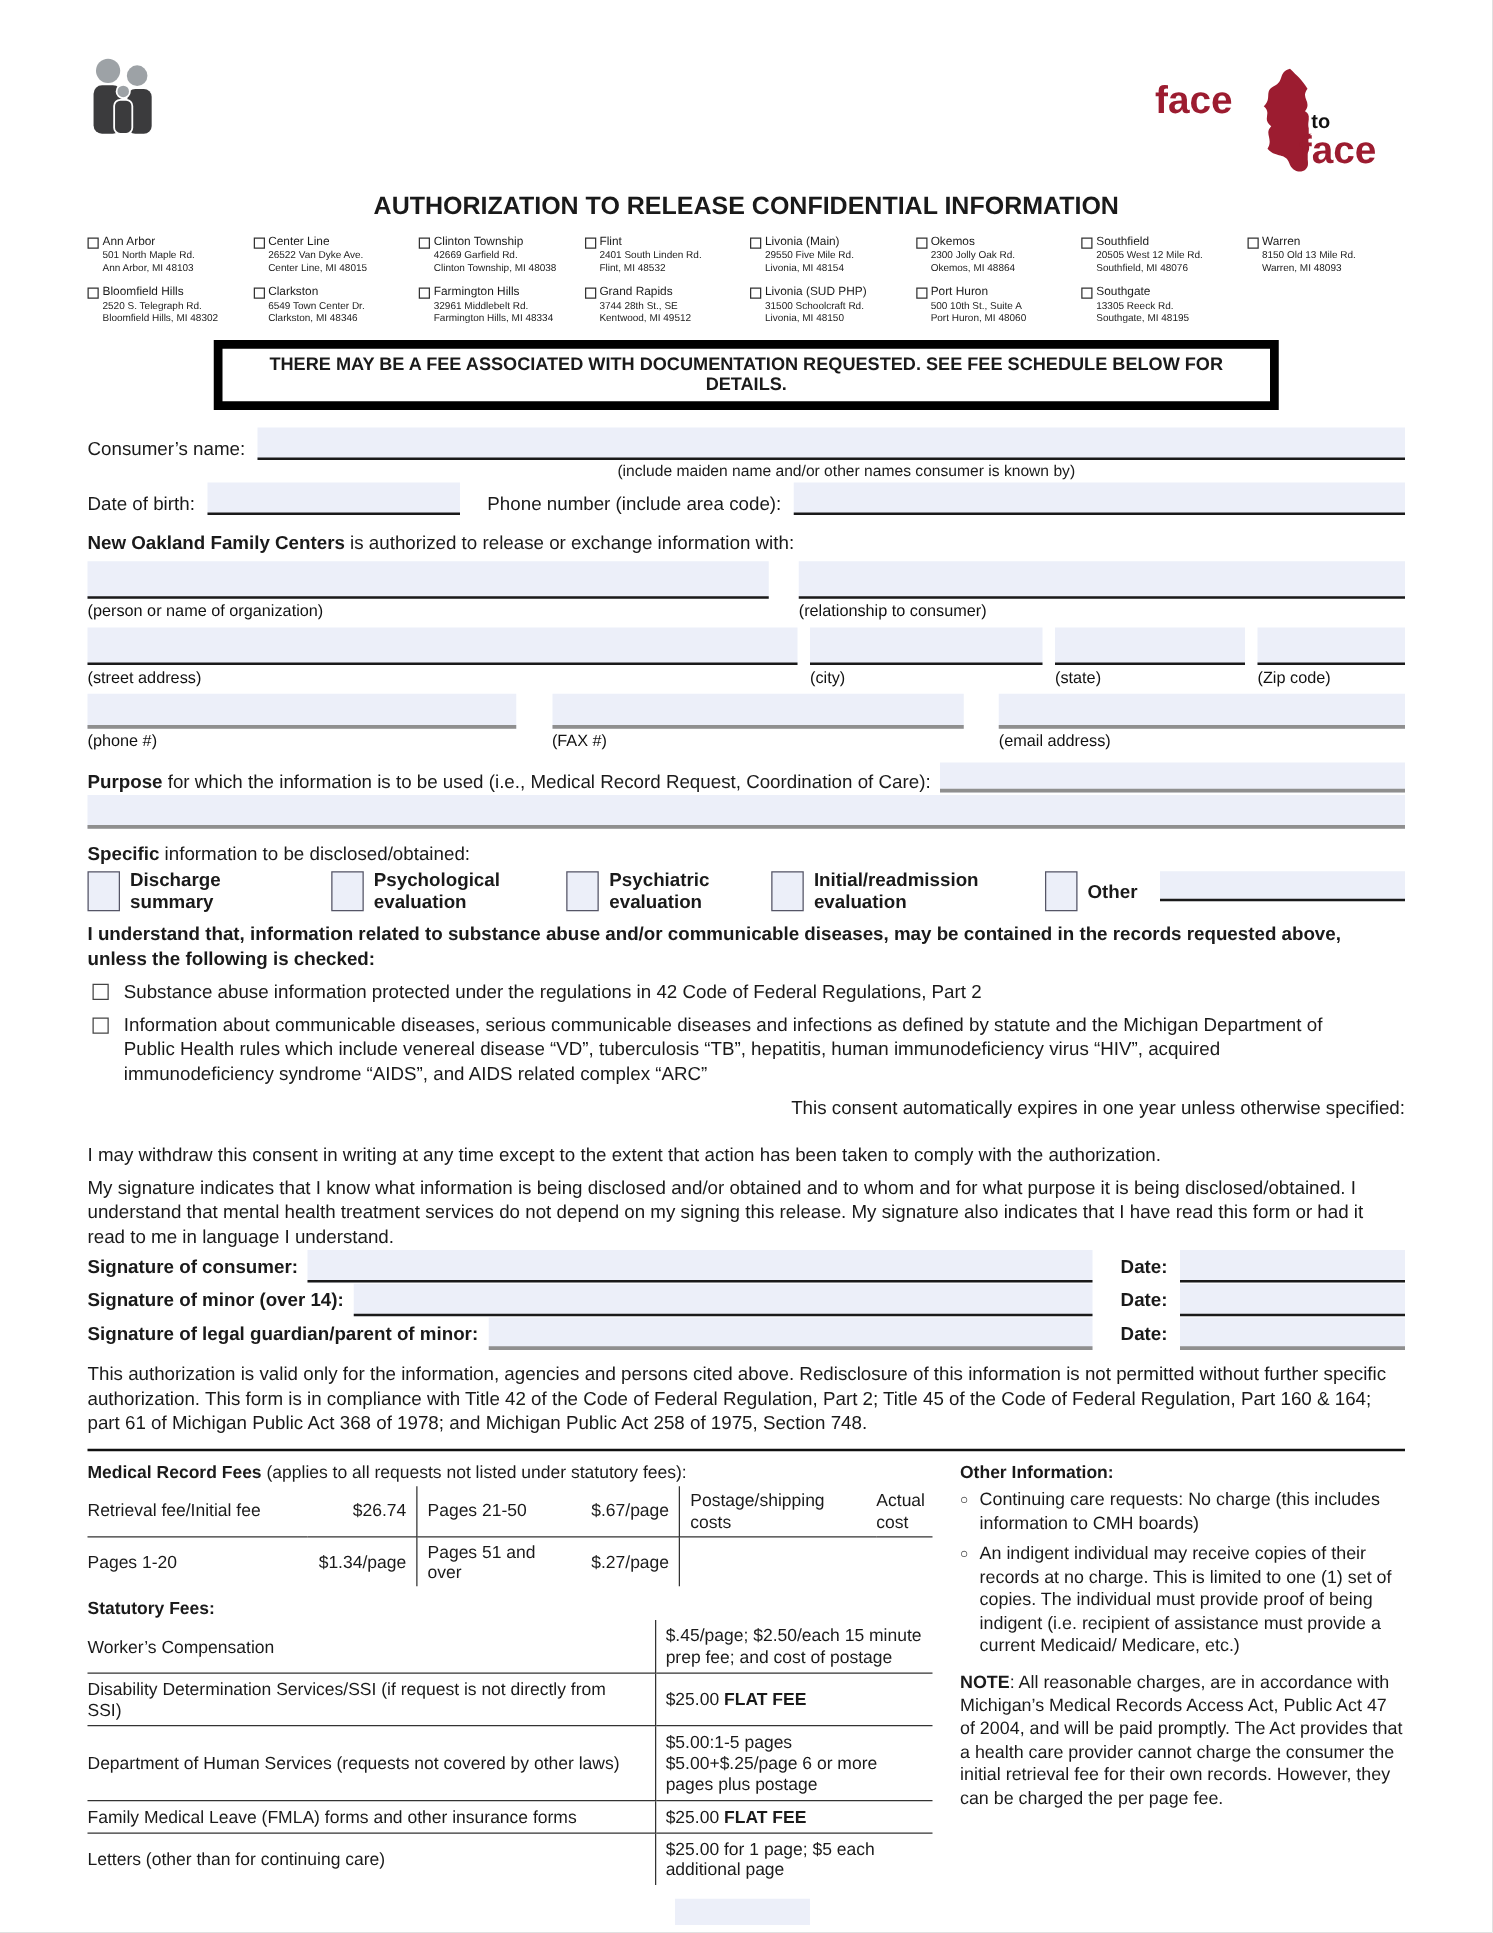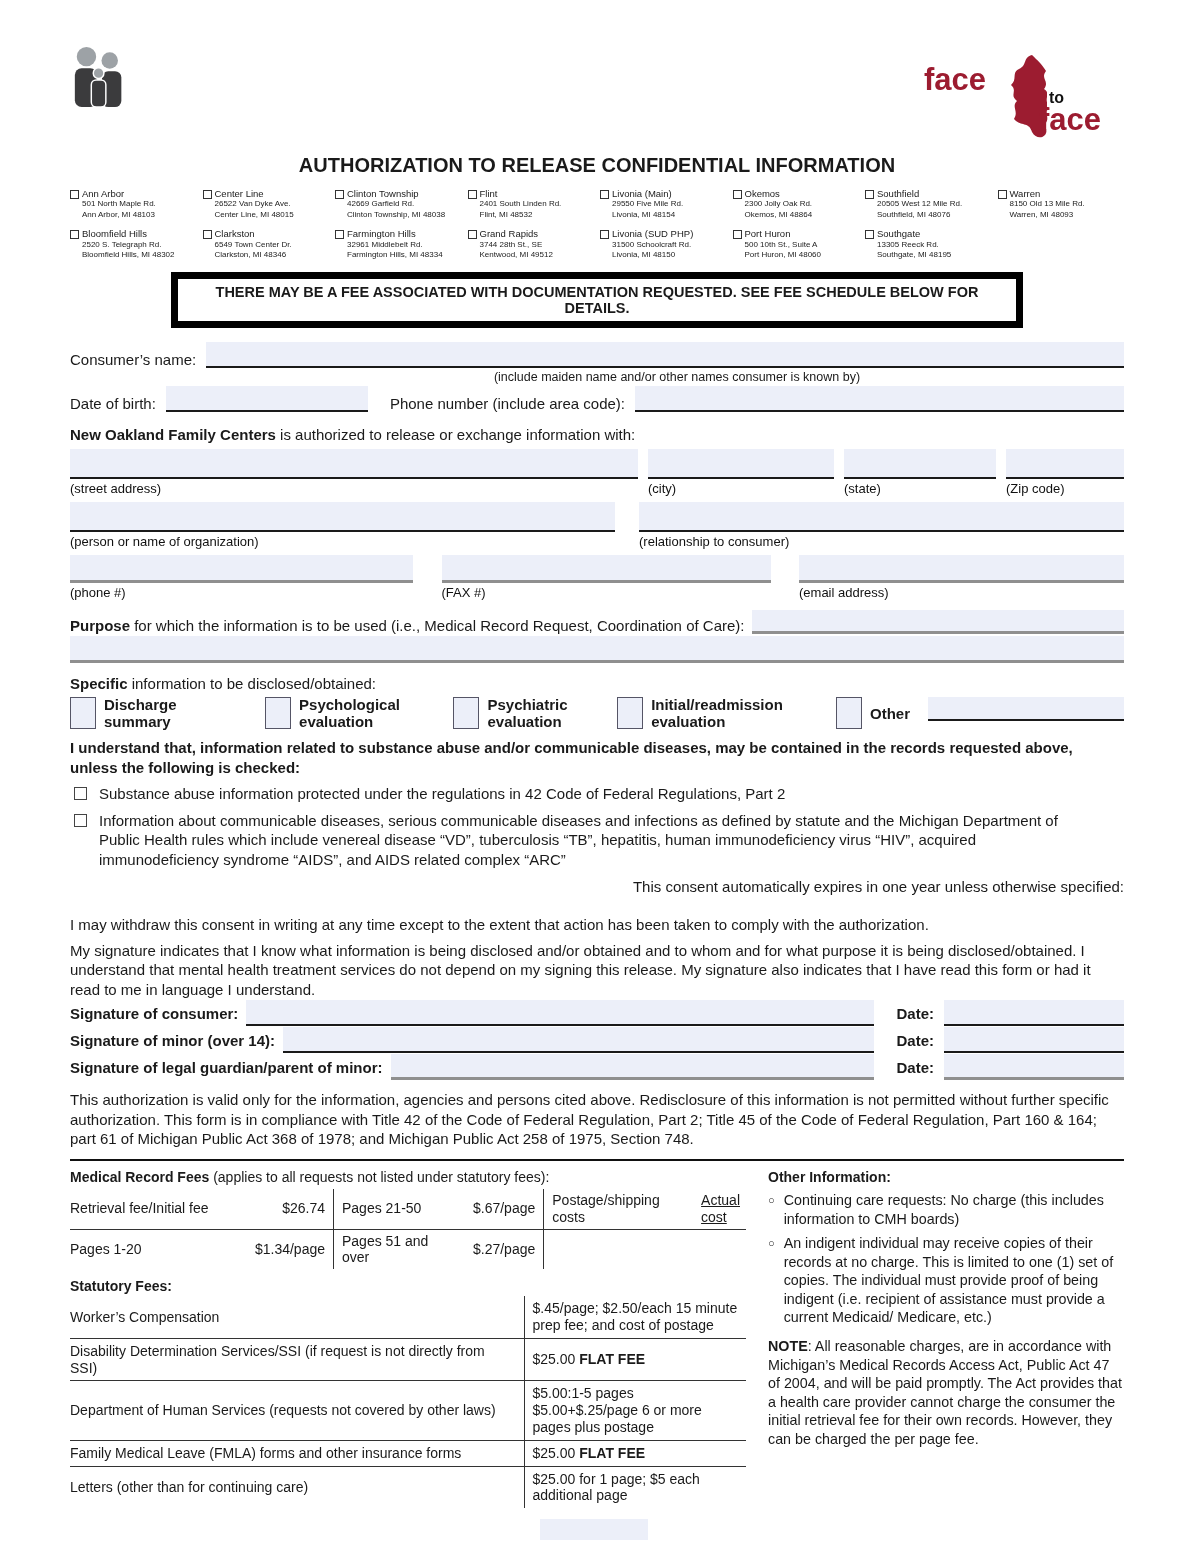--- a/index.html
+++ b/index.html
@@ -91,21 +91,21 @@
   .bcol-l { flex:0 0 676px; }
   .bcol-r { flex:1; }
   .fees-title { font-size:14px; margin-bottom:4px; }
   table { border-collapse:collapse; width:100%; font-size:14px; }
   td { padding:3px 6px 3px 0; vertical-align:middle; line-height:1.2; }
   .med td { border-bottom:none; }
   .med tr.r1 td { border-bottom:1.2px solid #333; }
   .vline { border-right:1.2px solid #333; }
   .val { text-align:right; padding-right:8px; white-space:nowrap; }
   .pl { padding-left:8px; }
-  .uline { text-decoration:underline; }
+  .uline { }
   .stat-title { font-size:14px; font-weight:bold; margin:9px 0 2px; }
   .stat td { padding:4px 8px 4px 0; }
   .stat tr + tr td { border-top:1.2px solid #333; }
   .stat .fee-cell { border-left:1.2px solid #333; padding-left:8px; width:222px; }
 
   .oi-title { font-size:14px; font-weight:bold; }
   .oi-bullet { display:flex; gap:9px; margin-top:6px; font-size:14.3px; line-height:1.3; }
   .oi-dot { font-size:11px; margin-top:2px; }
   .oi-note { font-size:14.3px; line-height:1.3; margin-top:10px; }
 
@@ -306,45 +306,45 @@
     <div class="field dob-field"></div>
     <span class="lbl phone-lbl">Phone number (include area code):</span>
     <div class="field grow"></div>
   </div>
 
   <div class="auth-lead">
     <span class="b">New Oakland Family Centers</span><span> is authorized to release or exchange information with:</span>
   </div>
 
   <div class="arow">
+    <div class="fgroup fg-person">
+      <div class="field"></div>
+      <div class="sub">(person or name of organization)</div>
+    </div>
+    <div class="fgroup fg-rel">
+      <div class="field"></div>
+      <div class="sub">(relationship to consumer)</div>
+    </div>
+  </div>
+  <div class="arow">
     <div class="fgroup fg-street">
       <div class="field"></div>
       <div class="sub">(street address)</div>
     </div>
     <div class="fgroup fg-city">
       <div class="field"></div>
       <div class="sub">(city)</div>
     </div>
     <div class="fgroup fg-state">
       <div class="field"></div>
       <div class="sub">(state)</div>
     </div>
     <div class="fgroup fg-zip">
       <div class="field"></div>
       <div class="sub">(Zip code)</div>
-    </div>
-  </div>
-  <div class="arow">
-    <div class="fgroup fg-person">
-      <div class="field"></div>
-      <div class="sub">(person or name of organization)</div>
-    </div>
-    <div class="fgroup fg-rel">
-      <div class="field"></div>
-      <div class="sub">(relationship to consumer)</div>
     </div>
   </div>
   <div class="arow">
     <div class="fgroup fg-phone">
       <div class="field"></div>
       <div class="sub">(phone #)</div>
     </div>
     <div class="fgroup fg-fax">
       <div class="field"></div>
       <div class="sub">(FAX #)</div>

